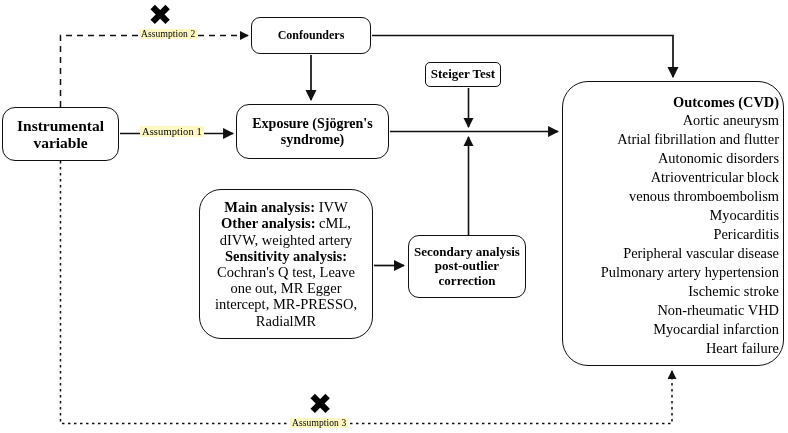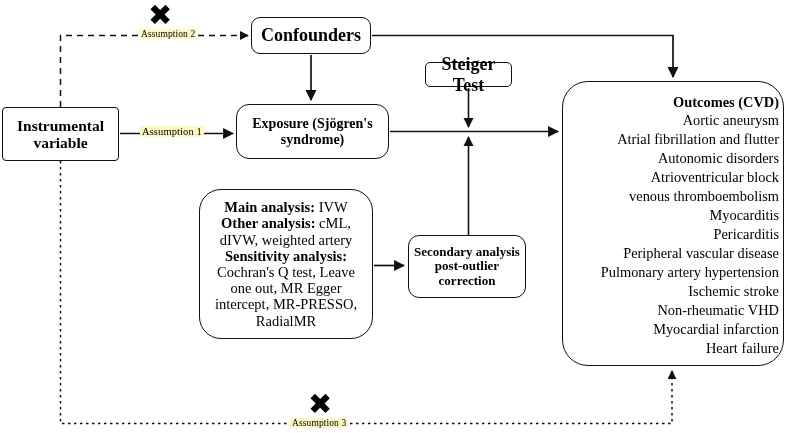--- a/index.html
+++ b/index.html
@@ -32,37 +32,37 @@
     display: flex;
     align-items: center;
     justify-content: center;
     text-align: center;
     line-height: 1.12;
   }
   .node .inner { width: 100%; padding: 0 4px; box-sizing: border-box; }
 
   #node-instrumental {
     left: 2px; top: 107px; width: 117px; height: 54px;
-    border-radius: 4px;
+    border-radius: 13px;
     font-weight: bold; font-size: 15.5px;
   }
   #node-confounders {
     left: 251px; top: 17px; width: 120px; height: 37px;
     border-radius: 9px;
-    font-weight: bold; font-size: 18px;
+    font-weight: bold; font-size: 12px;
   }
   #node-exposure {
     left: 236px; top: 104px; width: 153px; height: 55px;
     border-radius: 13px;
     font-weight: bold; font-size: 14px;
   }
   #node-steiger {
-    left: 425px; top: 62px; width: 87px; height: 25px;
+    left: 425px; top: 62px; width: 76px; height: 25px;
     border-radius: 5px;
-    font-weight: bold; font-size: 18px;
+    font-weight: bold; font-size: 13px;
   }
   #node-secondary {
     left: 408px; top: 235px; width: 118px; height: 63px;
     border-radius: 11px;
     font-weight: bold; font-size: 13px;
   }
   #node-analysis {
     left: 199px; top: 189px; width: 174px; height: 150px;
     border-radius: 22px;
     font-size: 14.5px;

